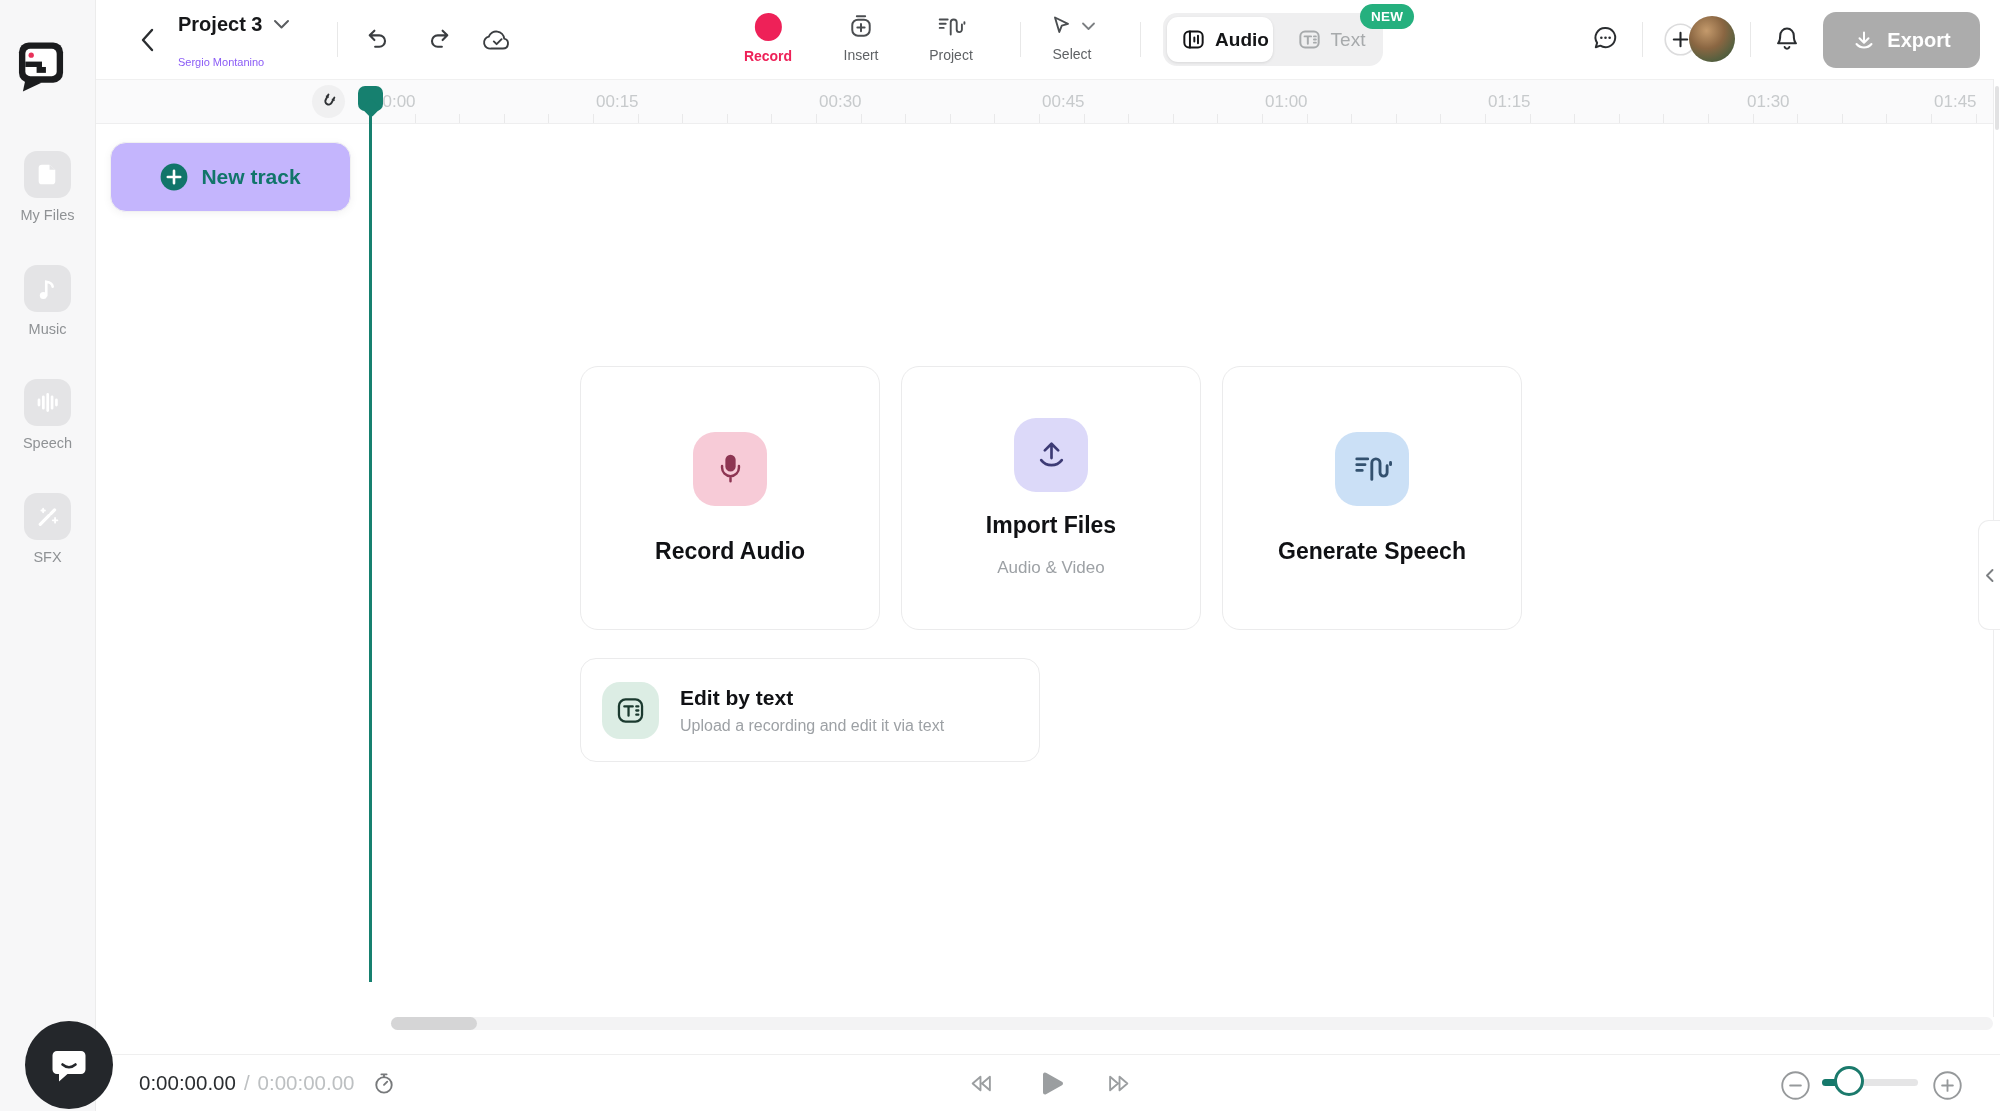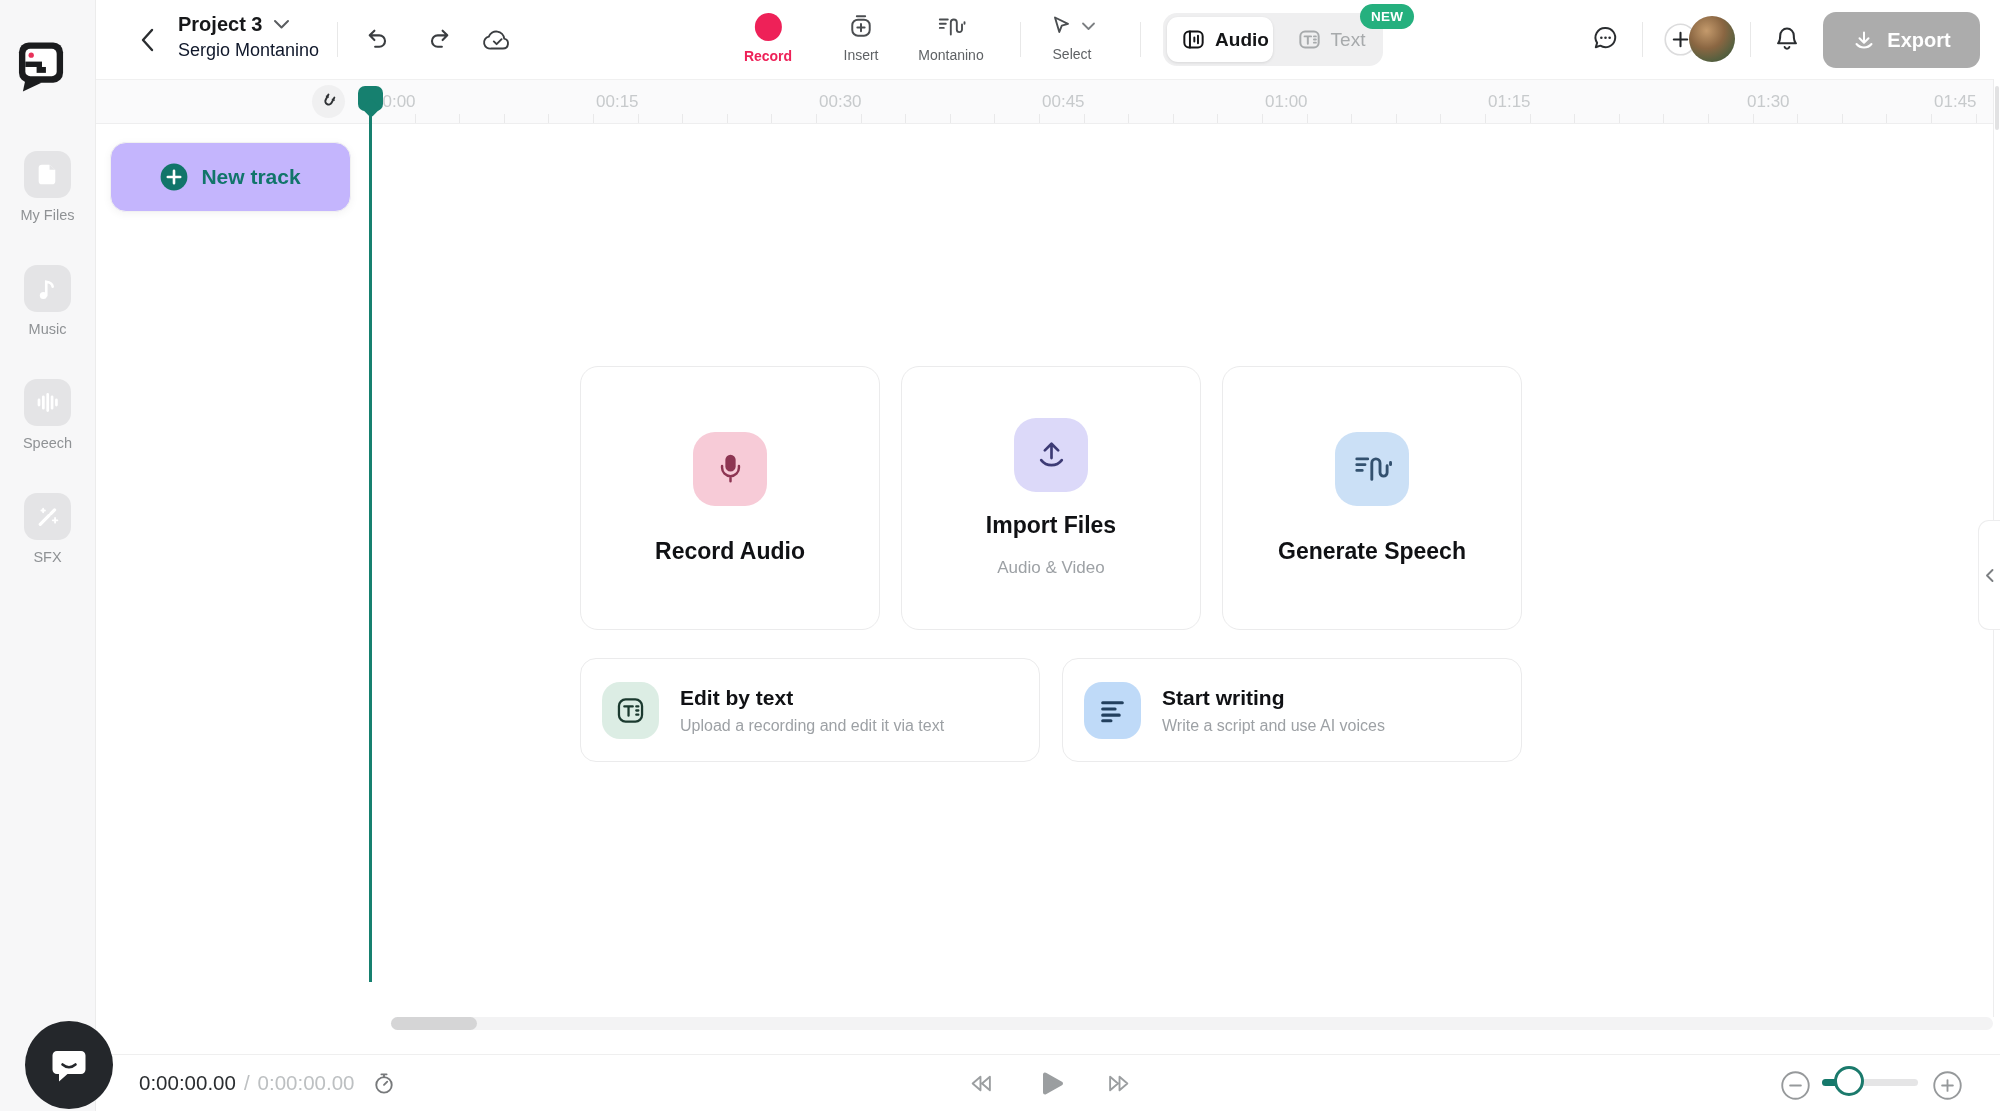--- a/index.html
+++ b/index.html
@@ -14,21 +14,21 @@
   .nav-item { display:flex; flex-direction:column; align-items:center; gap:9px; cursor:pointer; }
   .nav-tile { width:47px; height:47px; border-radius:13px; background:#E4E4E6; display:flex; align-items:center; justify-content:center; }
   .nav-label { font-size:14.5px; color:#8F9295; }
 
   
   .topbar { position:absolute; left:0; top:0; width:2000px; height:79px; background:#fff; z-index:3; }
   .back-btn { position:absolute; left:138px; top:27px; cursor:pointer; }
   .title-group { position:absolute; left:178px; top:13px; cursor:pointer; }
   .title-row { display:flex; align-items:center; gap:11px; }
   .proj-title { font-size:20px; font-weight:700; color:#17181A; }
-  .proj-owner { font-size:18px; color:#0f172a; margin-top:4px; }
+  .proj-owner { font-size:11px; color:#8b5cf6; margin-top:20px; }
   .vdiv { position:absolute; top:22px; width:1px; height:35px; background:#E8E8E8; }
   .icon-btn { position:absolute; cursor:pointer; }
   .tbtn { position:absolute; top:13px; transform:translateX(-50%); display:flex; flex-direction:column; align-items:center; gap:7px; cursor:pointer; }
   .tbtn-label { font-size:14px; color:#5F6265; }
   .record-dot { width:27px; height:28px; border-radius:50%; background:#EE2158; }
   .record-label { color:#EE2158; font-weight:600; }
   .mode-switch { position:absolute; left:1163px; top:13px; width:220px; height:53px; background:#EFEFF0; border-radius:14px; display:flex; padding:4px; }
   .mode-seg { flex:1; display:flex; align-items:center; justify-content:center; gap:9px; border-radius:11px; font-size:19px; cursor:pointer;padding-left:10px; }
   .mode-audio { background:#fff; box-shadow:0 1px 3px rgba(0,0,0,.10); font-weight:700; color:#141517; }
   .mode-text { color:#A7AAAC; font-weight:500; }
@@ -146,21 +146,21 @@
       <svg width="27" height="27" viewBox="0 0 26 26">
           <path d="M9 3.2 h8 M13 10.5 v7 M9.5 14 h7" fill="none" stroke="#4B4E51" stroke-width="1.9" stroke-linecap="round"></path>
           <rect x="4.6" y="6.4" width="16.8" height="15.4" rx="5.5" fill="none" stroke="#4B4E51" stroke-width="1.9"></rect>
         </svg>
       <span class="tbtn-label">Insert</span>
     </div>
     <div class="tbtn" style="left:951px">
       <svg width="30" height="27" viewBox="0 0 30 26">
           <path d="M3.5 6 h8 M3.5 10.2 h6 M3.5 14.4 h4 M14.5 21 V9 a3 3 0 0 1 6 0 v7 a2.6 2.6 0 0 0 5.2 0 v-5 M28.2 8.6 v1.6" fill="none" stroke="#4B4E51" stroke-width="1.9" stroke-linecap="round"></path>
         </svg>
-      <span class="tbtn-label">Montanino</span>
+      <span class="tbtn-label">Project</span>
     </div>
     <div class="vdiv" style="left:1020px"></div>
     <div class="tbtn" style="left:1072px">
       <div style="display:flex; align-items:center; gap:9px">
         <svg width="24" height="26" viewBox="0 0 24 24">
             <path d="M6.5 3.5 L19.5 9.8 l-6.2 1.9 L10.8 18 Z" fill="none" stroke="#4B4E51" stroke-width="1.9" stroke-linejoin="round"></path>
           </svg>
         <svg width="14" height="9" viewBox="0 0 14 9">
             <path d="M1.5 1.5 L7 7 L12.5 1.5" fill="none" stroke="#7C7F82" stroke-width="1.8" stroke-linecap="round" stroke-linejoin="round"></path>
           </svg>
@@ -333,31 +333,20 @@
           <svg width="33" height="33" viewBox="0 0 32 32">
               <rect x="4.8" y="5.2" width="22.4" height="21.6" rx="6.5" fill="none" stroke="#1B3A2F" stroke-width="2.2"></rect>
               <path d="M10 12 h8.2 M14.1 12 v9 M21.6 12 h2 M21.6 16 h2 M21.6 20 h2" fill="none" stroke="#1B3A2F" stroke-width="2.2" stroke-linecap="round"></path>
             </svg>
         </div>
         <div>
           <div class="wide-title">Edit by text</div>
           <div class="wide-sub">Upload a recording and edit it via text</div>
         </div>
       </div>
-      <div class="wide-card">
-        <div class="wide-tile" style="background: rgb(191, 218, 248);">
-          <svg width="33" height="33" viewBox="0 0 32 32">
-              <path d="M6.5 8.5 h19 M6.5 14.5 h12 M6.5 20.5 h16 M6.5 26 h8" fill="none" stroke="#23405E" stroke-width="3" stroke-linecap="round"></path>
-            </svg>
-        </div>
-        <div>
-          <div class="wide-title">Start writing</div>
-          <div class="wide-sub">Write a script and use AI voices</div>
-        </div>
-      </div>
     </div>
   </div>
 
   <div class="right-edge"></div>
   <div class="v-scroll-stub"></div>
   <div class="collapse-handle">
     <svg width="13" height="17" viewBox="0 0 13 17">
         <path d="M9.5 3 4 8.5 9.5 14" fill="none" stroke="#7C7F82" stroke-width="1.9" stroke-linecap="round" stroke-linejoin="round"></path>
       </svg>
   </div>

